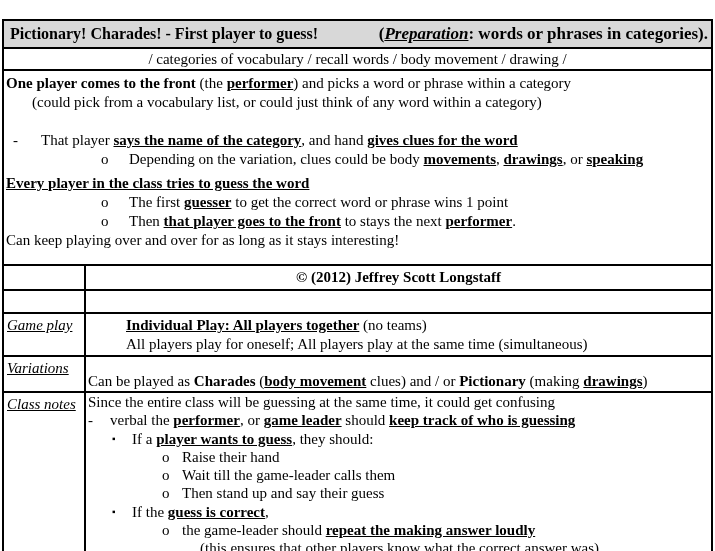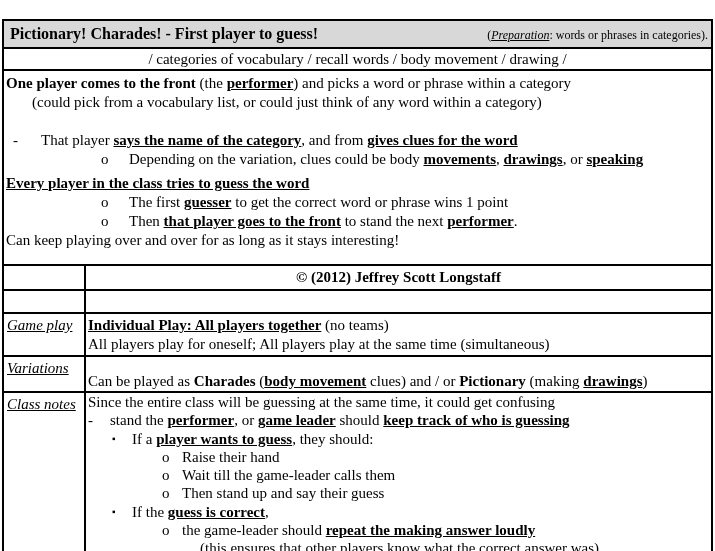--- a/index.html
+++ b/index.html
@@ -15,41 +15,41 @@
     display:flex;flex-direction:column;background:#fff;
   }
   .row{box-sizing:border-box;border-bottom:2px solid #000;flex:none;overflow:hidden;}
   
   .row.header{
     height:28px;background:#d8d8d8;
     display:flex;justify-content:space-between;align-items:baseline;
     padding:3px 3px 0 6px;
   }
   .title{font-weight:bold;font-size:16px;line-height:20px;white-space:nowrap;}
-  .note{font-size:12px;line-height:20px;white-space:nowrap;}
+  .note{font-size:17px;line-height:20px;white-space:nowrap;font-weight:bold;}
   
   .row.categories{height:22px;text-align:center;line-height:20px;font-size:15px;}
   
   .row.bodycell{height:195px;padding:3px 0 0 2px;}
   
   .tline{position:relative;line-height:19px;white-space:nowrap;font-size:15px;}
   .spacer{width:100%;}
   .marker{position:absolute;top:0;}
   .marker.sq{font-size:10px;}
   .b{font-weight:bold;margin-top:33px;}
   .u{text-decoration:underline;}
   .i{font-style:italic;}
   
   .row.split{display:flex;}
   .cell-l{width:82px;flex:none;border-right:2px solid #000;box-sizing:border-box;padding:2px 0 0 3px;overflow:hidden;}
   .cell-r{flex:1;box-sizing:border-box;overflow:hidden;}
   .row.copyright{height:25px;}
   .row.copyright .cell-r{display:flex;align-items:center;justify-content:center;font-weight:bold;line-height:21px;}
   .row.emptyrow{height:23px;}
-  .row.sec-gp{height:43px;}
+  .row.sec-gp{height:43px;gap:38px;}
   .row.sec-gp .cell-r{padding:2px 0 0 2px;}
   .row.sec-va{height:36px;}
   .row.sec-va .cell-r{padding:16px 0 0 2px;}
   .row.sec-va .tline{line-height:17px;}
   .row.sec-cn{height:167px;}
   .row.sec-cn .cell-r{padding:0 0 0 2px;}
   .row.sec-cn .tline{line-height:18.3px;}
   .row.partial{flex:1;border-bottom:none;}
   .seclabel{font-style:italic;text-decoration:underline;line-height:19px;}
 </style>
@@ -65,26 +65,26 @@
     </div>
 
     <div class="row categories">
       <span>/  categories of vocabulary  /  recall words  /  body movement  /  drawing  /</span>
     </div>
 
     <div class="row bodycell">
         <div class="tline"><span class="b">One player comes to the front</span><span> (the </span><span class="b u">performer</span><span>) and picks a word or phrase within a category</span></div>
         <div class="tline" style="padding-left: 26px;"><span>(could pick from a vocabulary list, or could just think of any word within a category)</span></div>
         <div class="spacer" style="height: 19px;"></div>
-        <div class="tline" style="padding-left: 35px;"><span class="marker" style="left: 7px;">-</span><span>That player </span><span class="b u">says the name of the category</span><span>, and from </span><span class="b u">gives clues for the word</span></div>
+        <div class="tline" style="padding-left: 35px;"><span class="marker" style="left: 7px;">-</span><span>That player </span><span class="b u">says the name of the category</span><span>, and hand </span><span class="b u">gives clues for the word</span></div>
         <div class="tline" style="padding-left: 123px;"><span class="marker" style="left: 95px;">o</span><span>Depending on the variation, clues could be body </span><span class="b u">movements</span><span>, </span><span class="b u">drawings</span><span>, or </span><span class="b u">speaking</span></div>
         <div class="spacer" style="height: 5px;"></div>
         <div class="tline"><span class="b u">Every player in the class tries to guess the word</span></div>
         <div class="tline" style="padding-left: 123px;"><span class="marker" style="left: 95px;">o</span><span>The first </span><span class="b u">guesser</span><span> to get the correct word or phrase wins 1 point</span></div>
-        <div class="tline" style="padding-left: 123px;"><span class="marker" style="left: 95px;">o</span><span>Then </span><span class="b u">that player goes to the front</span><span> to stand the next </span><span class="b u">performer</span><span>.</span></div>
+        <div class="tline" style="padding-left: 123px;"><span class="marker" style="left: 95px;">o</span><span>Then </span><span class="b u">that player goes to the front</span><span> to stays the next </span><span class="b u">performer</span><span>.</span></div>
         <div class="tline"><span>Can keep playing over and over for as long as it stays interesting!</span></div>
       </div>
 
     <div class="row split copyright">
       <div class="cell-l"></div>
       <div class="cell-r">© (2012) Jeffrey Scott Longstaff</div>
     </div>
 
     <div class="row split emptyrow">
       <div class="cell-l"></div>
@@ -110,21 +110,21 @@
           <div class="tline" style="padding-left: 64px;"><span class="marker" style="left: 35px;">-</span><span>could also be played giving some sort of </span><span class="b u">verbal</span><span> clues</span></div>
         </div>
     </div>
 
     <div class="row split sec-cn">
       <div class="cell-l">
         <span class="seclabel">Class notes</span>
       </div>
       <div class="cell-r">
           <div class="tline"><span>Since the entire class will be guessing at the same time, it could get confusing</span></div>
-          <div class="tline" style="padding-left: 22px;"><span class="marker" style="left: 0px;">-</span><span>stand the </span><span class="b u">performer</span><span>, or </span><span class="b u">game leader</span><span> should </span><span class="b u">keep track of who is guessing</span></div>
+          <div class="tline" style="padding-left: 22px;"><span class="marker" style="left: 0px;">-</span><span>verbal the </span><span class="b u">performer</span><span>, or </span><span class="b u">game leader</span><span> should </span><span class="b u">keep track of who is guessing</span></div>
           <div class="tline" style="padding-left: 44px;"><span class="marker sq" style="left: 24px;">▪</span><span>If a </span><span class="b u">player wants to guess</span><span>, they should:</span></div>
           <div class="tline" style="padding-left: 94px;"><span class="marker" style="left: 74px;">o</span><span>Raise their hand</span></div>
           <div class="tline" style="padding-left: 94px;"><span class="marker" style="left: 74px;">o</span><span>Wait till the game-leader calls them</span></div>
           <div class="tline" style="padding-left: 94px;"><span class="marker" style="left: 74px;">o</span><span>Then stand up and say their guess</span></div>
           <div class="tline" style="padding-left: 44px;"><span class="marker sq" style="left: 24px;">▪</span><span>If the </span><span class="b u">guess is correct</span><span>,</span></div>
           <div class="tline" style="padding-left: 94px;"><span class="marker" style="left: 74px;">o</span><span>the game-leader should </span><span class="b u">repeat the making answer loudly</span></div>
           <div class="tline" style="padding-left: 112px;"><span>(this ensures that other players know what the correct answer was)</span></div>
         </div>
     </div>
 

